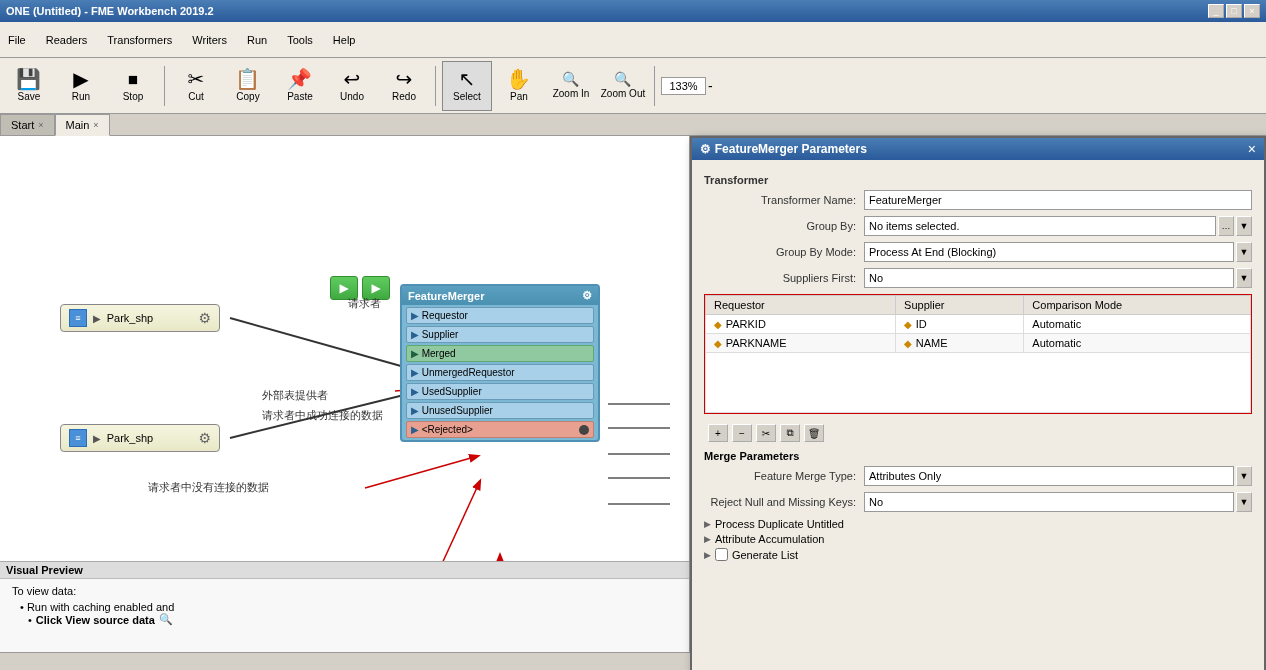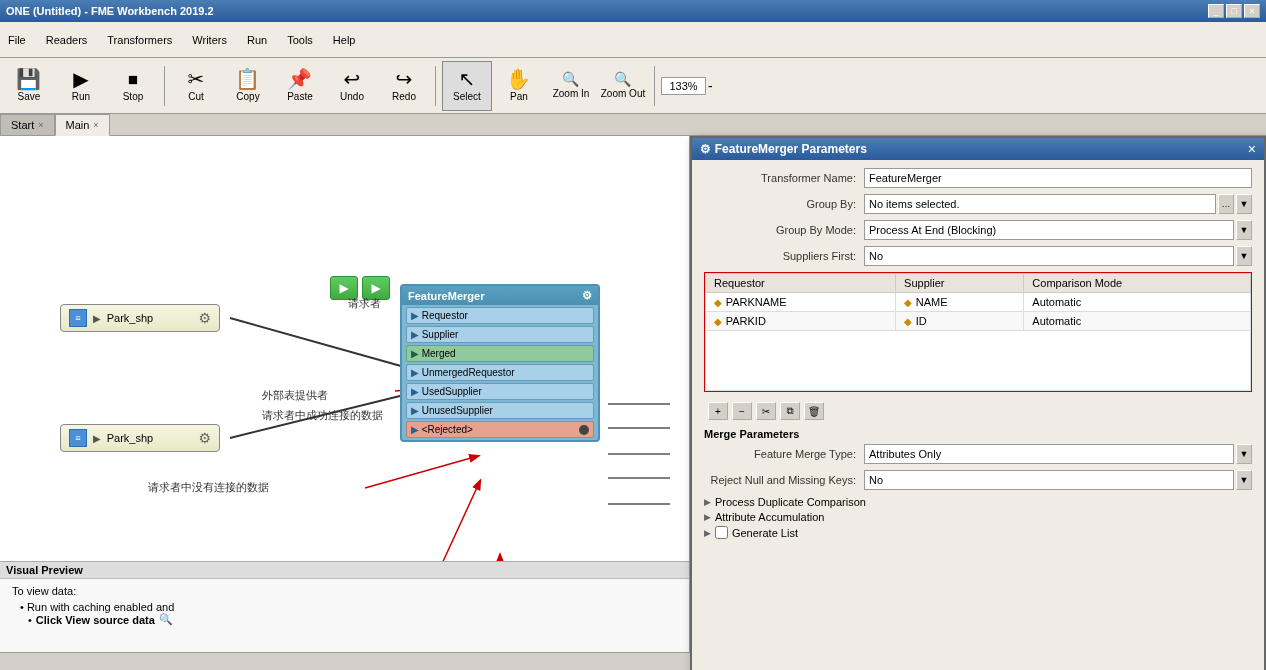--- a/index.html
+++ b/index.html
@@ -311,20 +311,21 @@
     <div class="dialog-title-bar">
       <div class="dialog-title">
         <span>⚙</span>
         <span>FeatureMerger Parameters</span>
       </div>
       <span class="dialog-close-btn">×</span>
     </div>
 
     <div class="dialog-body">
 
+      <div class="section-label">Transformer</div>
 
       <div class="form-row">
         <span class="form-label">Transformer Name:</span>
         <input class="form-input" value="FeatureMerger" style="width: 200px;">
       </div>
 
       <div class="form-row">
         <span class="form-label">Group By:</span>
         <div class="select-wrapper">
           <input class="form-input" value="No items selected." style="flex: 1 1 0%;">
@@ -358,27 +359,27 @@
         <table class="join-table">
           <thead>
             <tr>
               <th>Requestor</th>
               <th>Supplier</th>
               <th>Comparison Mode</th>
             </tr>
           </thead>
           <tbody>
             <tr>
-              <td><span class="diamond-icon">◆</span><span>PARKNAME</span></td>
-              <td><span class="diamond-icon">◆</span><span>NAME</span></td>
+              <td><span class="diamond-icon">◆</span><span>PARKID</span></td>
+              <td><span class="diamond-icon">◆</span><span>ID</span></td>
               <td>Automatic</td>
             </tr>
             <tr>
-              <td><span class="diamond-icon">◆</span><span>PARKID</span></td>
-              <td><span class="diamond-icon">◆</span><span>ID</span></td>
+              <td><span class="diamond-icon">◆</span><span>PARKNAME</span></td>
+              <td><span class="diamond-icon">◆</span><span>NAME</span></td>
               <td>Automatic</td>
             </tr>
             <tr>
               <td colspan="3" style="height:60px;"></td>
             </tr>
           </tbody>
         </table>
 
         <div style="position:absolute; font-size:18px; color:#0066cc; font-weight:bold; top:265px; left:130px; pointer-events:none;"></div>
       </div>
@@ -411,21 +412,21 @@
           <select class="form-select" style="flex:1;">
             <option>No</option>
             <option>Yes</option>
           </select>
           <div class="dropdown-btn">▼</div>
         </div>
       </div>
 
       <div class="expand-row">
         <span class="expand-icon">▶</span>
-        <span>Process Duplicate Comparison</span>
+        <span>Process Duplicate Untitled</span>
       </div>
       <div class="expand-row">
         <span class="expand-icon">▶</span>
         <span>Attribute Accumulation</span>
       </div>
       <div class="expand-row">
         <span class="expand-icon">▶</span>
         <input type="checkbox" style="">
         <span>Generate List</span>
       </div>

